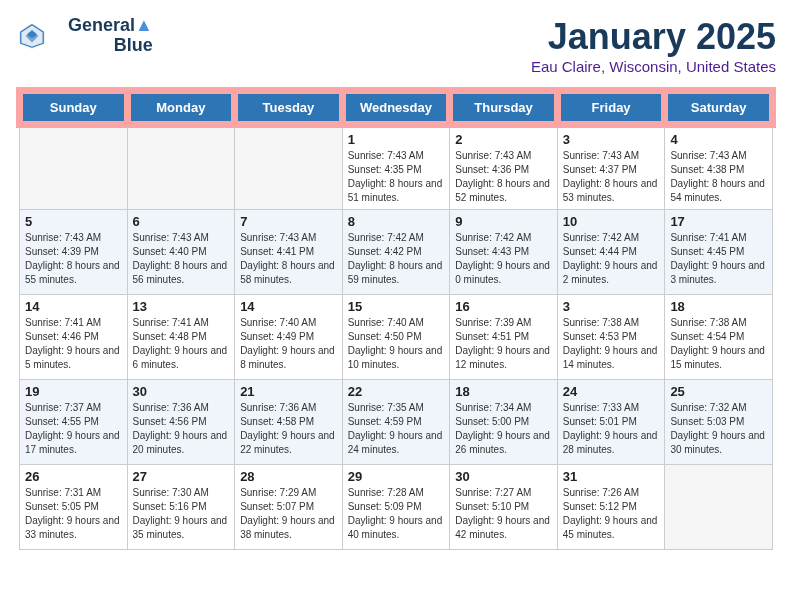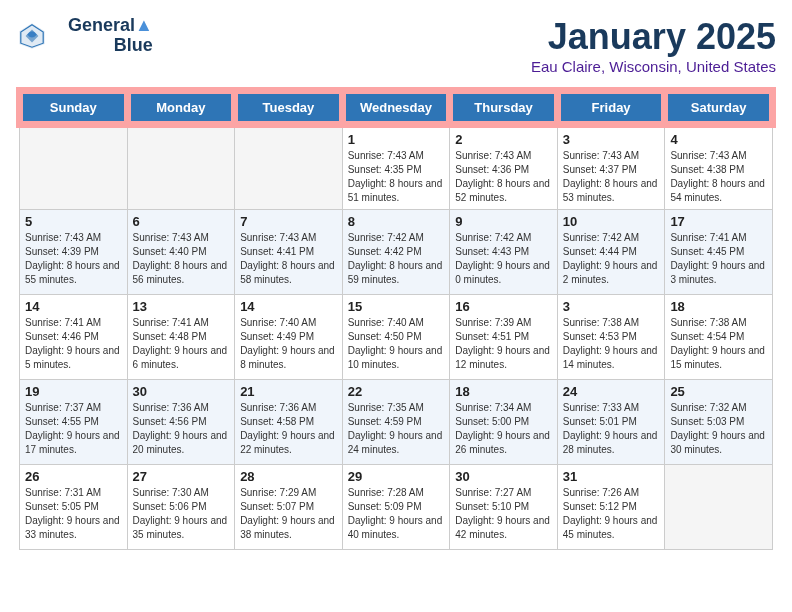--- a/index.html
+++ b/index.html
@@ -290,21 +290,21 @@
       <tr>
         <td>
           <div class="day-number">26</div>
           <div class="day-info" style="white-space: pre-line;">Sunrise: 7:31 AM
 Sunset: 5:05 PM
 Daylight: 9 hours and 33 minutes.</div>
         </td>
         <td>
           <div class="day-number">27</div>
           <div class="day-info" style="white-space: pre-line;">Sunrise: 7:30 AM
-Sunset: 5:06 PM
+Sunset: 5:16 PM
 Daylight: 9 hours and 35 minutes.</div>
         </td>
         <td>
           <div class="day-number">28</div>
           <div class="day-info" style="white-space: pre-line;">Sunrise: 7:29 AM
 Sunset: 5:07 PM
 Daylight: 9 hours and 38 minutes.</div>
         </td>
         <td>
           <div class="day-number">29</div>

